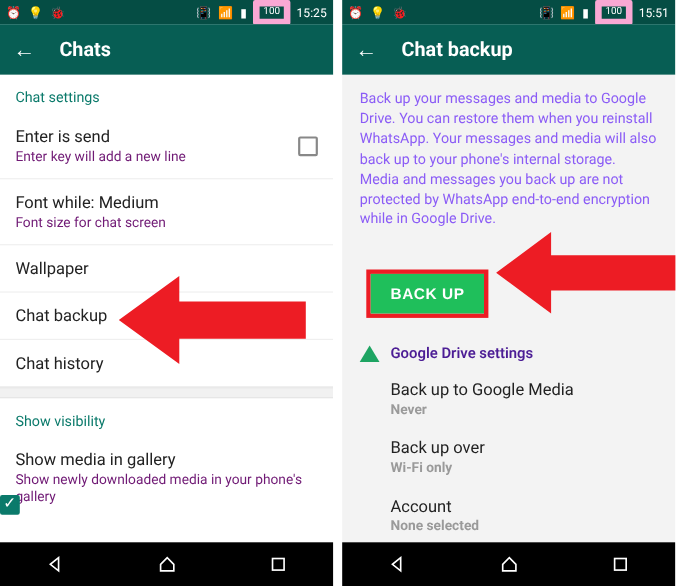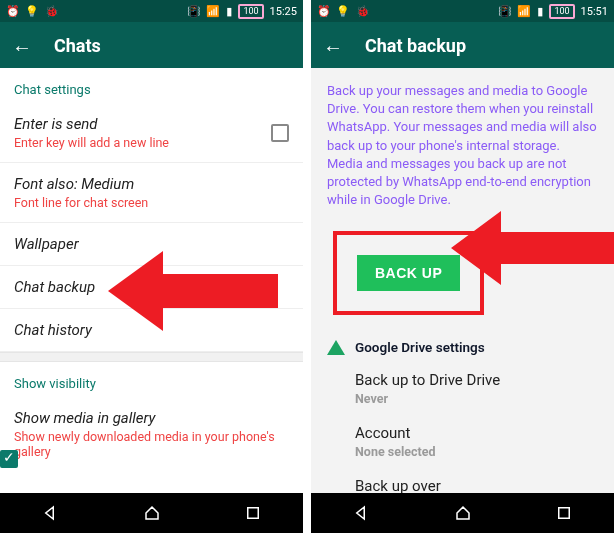--- a/index.html
+++ b/index.html
@@ -30,21 +30,21 @@
     background: #054d44;
     color: #fff;
     display: flex;
     align-items: center;
     padding: 0 6px;
     font-size: 11px;
   }
   .statusbar .left { display: flex; gap: 6px; align-items: center; }
   .statusbar .right { margin-left: auto; display: flex; gap: 6px; align-items: center; }
   .statusbar .batt {
-    border: 2px solid #f9a8d4;
+    border: 6px solid #f9a8d4;
     border-radius: 2px;
     padding: 0 3px;
     font-size: 9px;
     line-height: 11px;
   }
   .appbar {
     height: 46px;
     background: #075e54;
     color: #fff;
     display: flex;
@@ -63,22 +63,22 @@
     color: #0b7a6b;
     font-size: 13px;
     font-weight: 400;
     padding: 14px 14px 6px;
   }
   .row {
     padding: 12px 14px;
     border-bottom: 1px solid #eee;
     position: relative;
   }
-  .row .primary { font-size: 15px; color: #222; font-style: italic; }
-  .row .secondary { font-size: 12.5px; color: #ef4444; margin-top: 2px; }
+  .row .primary { font-size: 15px; color: #222; }
+  .row .secondary { font-size: 12.5px; color: #701a75; margin-top: 2px; }
   .row .trailing {
     position: absolute;
     right: 14px;
     top: 50%;
     transform: translateY(-50%);
   }
   .checkbox {
     width: 18px;
     height: 18px;
     border: 2px solid #888;
@@ -118,38 +118,39 @@
     line-height: 1.4;
   }
   .backup-wrap {
     margin: 6px 16px 14px;
     padding: 6px;
     position: relative;
     display: inline-block;
   }
   .backup-outline {
     border: 4px solid #ed1c24;
-    padding: 20px;
+    padding: 0;
     display: inline-block;
+    margin-top: 14px;
   }
   .backup-btn {
     background: #1fbf5b;
     color: #fff;
     font-weight: 700;
     font-size: 14px;
     padding: 10px 18px;
     border: none;
     letter-spacing: 0.5px;
   }
   .gd-section { padding: 4px 16px 0; }
   .gd-header {
     display: flex;
     align-items: center;
     gap: 10px;
-    color: #0f172a;
+    color: #4c1d95;
     font-size: 13.5px;
     font-weight: 600;
     margin-bottom: 8px;
   }
   .gd-row { padding: 8px 0 10px 28px; position: relative; }
   .gd-row .primary { font-size: 15px; color: #222; }
   .gd-row .secondary { font-size: 12.5px; color: #9a9a9a; margin-top: 2px; font-weight: bold; }
   .drive-icon {
     width: 0; height: 0;
     border-left: 9px solid transparent;
@@ -193,22 +194,22 @@
     <div class="scroll">
       <div class="section-header">Chat settings</div>
 
       <div class="row">
         <div class="primary">Enter is send</div>
         <div class="secondary">Enter key will add a new line</div>
         <span class="trailing checkbox"></span>
       </div>
 
       <div class="row">
-        <div class="primary">Font also: Medium</div>
-        <div class="secondary">Font line for chat screen</div>
+        <div class="primary">Font while: Medium</div>
+        <div class="secondary">Font size for chat screen</div>
       </div>
 
       <div class="row">
         <div class="primary">Wallpaper</div>
       </div>
 
       <div class="row">
         <div class="primary">Chat backup</div>
       </div>
 
@@ -279,32 +280,32 @@
         </span>
       </div>
 
       <div class="gd-section">
         <div class="gd-header">
           <span class="drive-icon"></span>
           <span>Google Drive settings</span>
         </div>
 
         <div class="gd-row">
-          <div class="primary">Back up to Drive Drive</div>
+          <div class="primary">Back up to Google Media</div>
           <div class="secondary">Never</div>
+        </div>
+
+        <div class="gd-row">
+          <div class="primary">Back up over</div>
+          <div class="secondary">Wi-Fi only</div>
         </div>
 
         <div class="gd-row">
           <div class="primary">Account</div>
           <div class="secondary">None selected</div>
-        </div>
-
-        <div class="gd-row">
-          <div class="primary">Back up over</div>
-          <div class="secondary">Wi-Fi only</div>
         </div>
 
         <div class="gd-row" style="padding-left:0;">
           
           
         </div>
       </div>
     </div>
     <div class="navbar">
       <span class="navicon">

